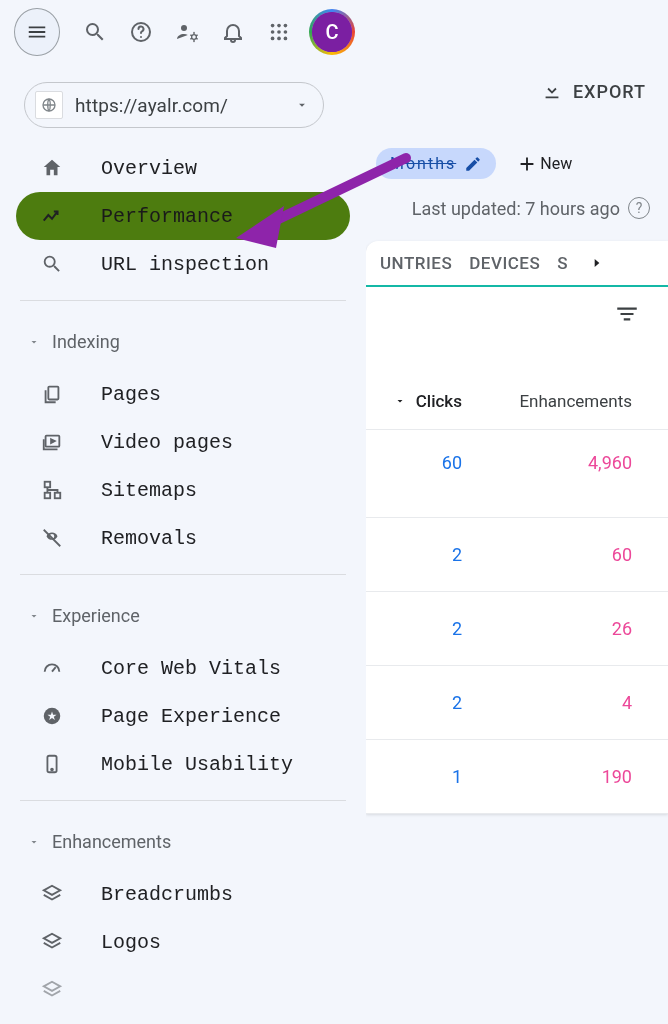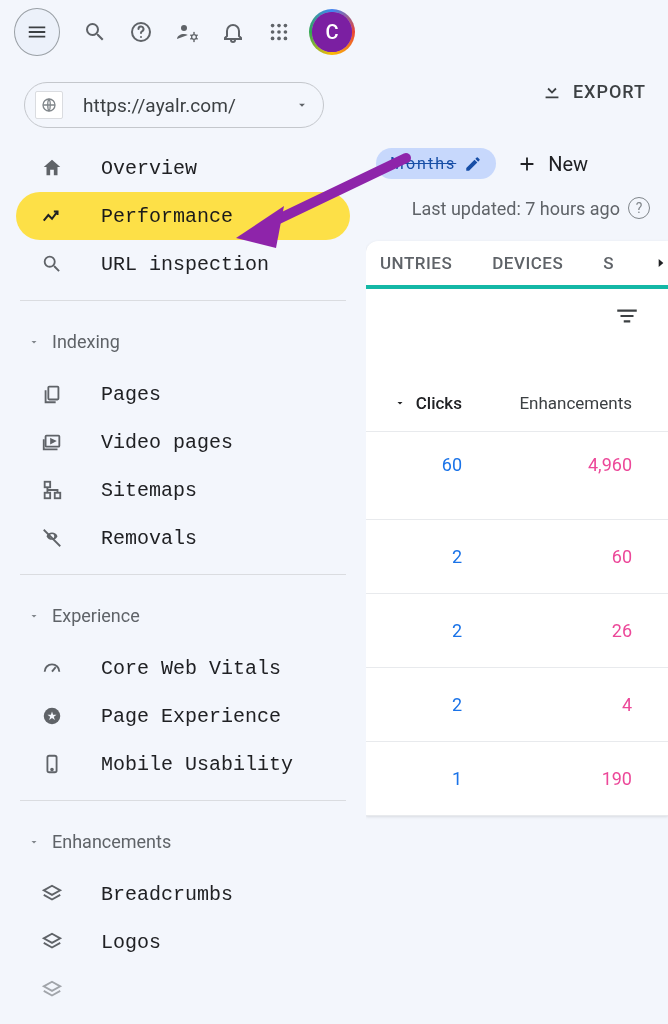--- a/index.html
+++ b/index.html
@@ -10,53 +10,53 @@
   .hamburger-btn { width: 48px; height: 48px; border-radius: 50%; border: 1px solid #9aa0a6; background: #ecf1fa; display: flex; align-items: center; justify-content: center; cursor: pointer; }
   .icon-btn { width: 40px; height: 40px; border: none; background: transparent; display: flex; align-items: center; justify-content: center; cursor: pointer; border-radius: 50%; color: #5f6368; }
   .spacer { flex: 1; }
   .avatar { width: 40px; height: 40px; border-radius: 50%; background: #7b1fa2; display: flex; align-items: center; justify-content: center; color: #fff; font-weight: 500; font-size: 20px; position: relative; margin-left: 6px; }
   .avatar-ring { position: absolute; inset: -3px; border-radius: 50%; background: conic-gradient(#4285f4,#ea4335,#fbbc05,#34a853,#4285f4); z-index: -1; }
   .avatar-ring::after { content:""; position:absolute; inset:3px; border-radius:50%; background:#f3f6fc; }
   .avatar-inner { width: 40px; height: 40px; border-radius: 50%; background:#7b1fa2; display:flex;align-items:center;justify-content:center; position:relative; z-index:1;}
 
   
   .property-row { padding: 18px 24px 8px; display:flex; align-items:center; }
-  .property-pill { display: flex; align-items: center; gap: 20px; border: 1px solid #c4c7cc; border-radius: 28px; padding: 8px 14px 8px 10px; background: #f3f6fc; cursor: pointer; min-width: 300px; }
+  .property-pill { display: flex; align-items: center; gap: 12px; border: 1px solid #c4c7cc; border-radius: 28px; padding: 8px 14px 8px 10px; background: #f3f6fc; cursor: pointer; min-width: 300px; }
   .property-pill .favicon { width: 28px; height: 28px; background: #fff; border:1px solid #dadce0; border-radius:2px; display:flex;align-items:center;justify-content:center; }
   .property-pill .url { font-size: 19px; color:#3c4043; letter-spacing:.1px; }
   .property-pill .chev { margin-left:auto; }
 
   
   .sidebar { position: absolute; top: 0; left: 0; width: 366px; height: 1024px; background: #f3f6fc; z-index: 5; padding-top: 0; display:flex; flex-direction:column; }
   .sidebar .scroll { overflow:hidden; }
   .nav-list { list-style:none; padding: 8px 0 0 0; }
   .nav-item { display:flex; align-items:center; gap: 37px; padding: 12px 24px 12px 40px; font-size: 20px; color:#202124; cursor:pointer; border-radius: 0 28px 28px 0; margin-right: 16px; font-family: Liberation Mono, monospace; }
-  .nav-item.selected { background:#fde047; color:#1a1a1a; margin-left: 16px; border-radius: 28px; padding-left: 24px; font-weight: 400;}
+  .nav-item.selected { background:#4d7c0f; color:#1a1a1a; margin-left: 16px; border-radius: 28px; padding-left: 24px; font-weight: 400;}
   .nav-item .nav-icon { width:24px; height:24px; flex:0 0 24px; display:flex;align-items:center;justify-content:center; color:#3c4043; }
   .nav-item.selected .nav-icon { color:#202124; }
   .section-head { display:flex; align-items:center; gap:12px; padding: 18px 24px 10px 28px; font-size:18px; color:#5f6368; cursor:pointer; }
   .section-head .chev { transform: rotate(0deg); color:#5f6368; }
   .divider { height:1px; background:#dadce0; margin: 12px 20px; }
 
   
   .content { position:absolute; left:0; top:0; right:0; bottom:0; padding-left: 366px; }
   .export-row { height: 54px; display:flex; align-items:center; justify-content:flex-end; padding: 0 22px; gap:10px; }
   .export-btn { display:flex; align-items:center; gap:10px; font-size:18px; font-weight:500; letter-spacing:1px; color:#3c4043; cursor:pointer; }
 
   .chips-row { display:flex; align-items:center; gap: 20px; padding: 30px 22px 4px 10px; }
   .edit-chip { display:flex; align-items:center; gap:8px; background:#c7d8fc; border-radius: 20px; padding: 6px 14px; color:#174ea6; font-size:16px; }
   .obscured { text-decoration: line-through; letter-spacing: 2px; }
-  .new-btn { display:flex; align-items:center; gap:10px; font-size:20px; color:#202124; cursor:pointer; }
+  .new-btn { display:flex; align-items:center; gap:2px; font-size:16px; color:#202124; cursor:pointer; }
 
   .updated-row { display:flex; align-items:flex-end; justify-content:flex-end; gap:8px; padding: 14px 18px 14px 10px; color:#5f6368; font-size:18px; }
   .help-circle { width:22px;height:22px;border:1.5px solid #80868b;border-radius:50%;display:flex;align-items:center;justify-content:center;font-size:14px;color:#80868b; }
 
   
   .data-card { margin: 8px 0 0 0; background:#fff; border-radius: 12px 0 0 0; overflow:hidden; box-shadow: 0 1px 3px rgba(60,64,67,.15); }
-  .tabs-row { display:flex; align-items:center; padding: 10px 14px; border-bottom:4px solid #14b8a6; gap: 40px; }
+  .tabs-row { display:flex; align-items:center; padding: 10px 14px; border-bottom:2px solid #14b8a6; gap: 17px; }
   .tab-lbl { font-size:17px; font-weight:500; color:#5f6368; letter-spacing:.5px; }
   .scroll-right { width:24px;height:24px; display:flex;align-items:center;justify-content:center; cursor:pointer; }
   .tab-half { font-size:17px; font-weight:500; color:#5f6368; letter-spacing:.5px;}
 
   .filter-row { display:flex; justify-content:flex-end; padding: 14px 28px; }
 
   .table-head { display:flex; padding: 50px 36px 18px 10px; border-bottom:1px solid #e8eaed; }
   .col-clicks { flex:1; text-align:right; font-size:17px; font-weight:500; color:#202124; }
   .col-impr { width: 170px; text-align:right; font-size:17px; font-weight:400; color:#3c4043; }
   .sort-tri { display:inline-block; margin-right:6px; }

